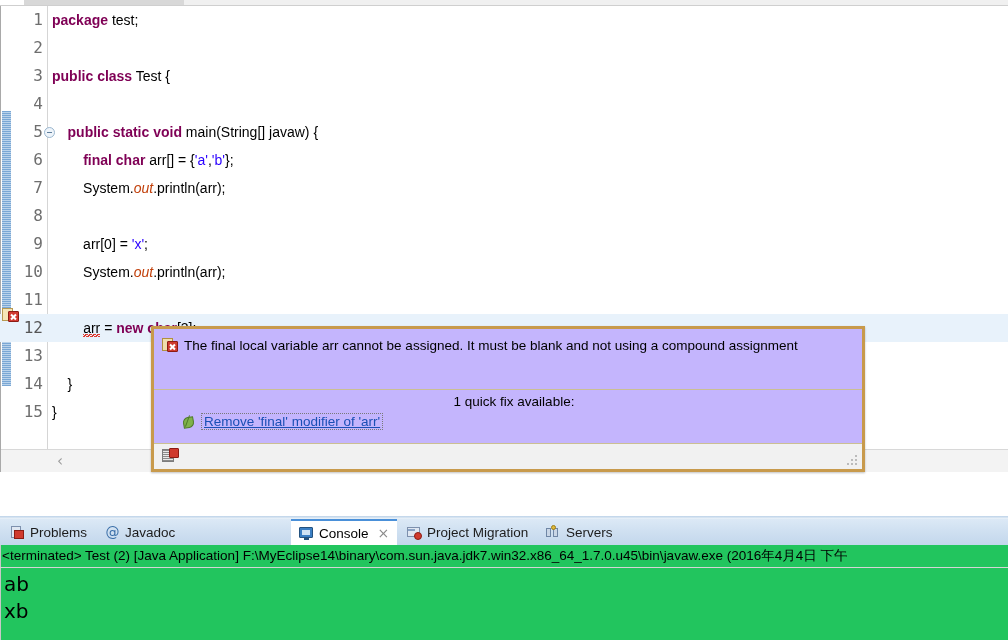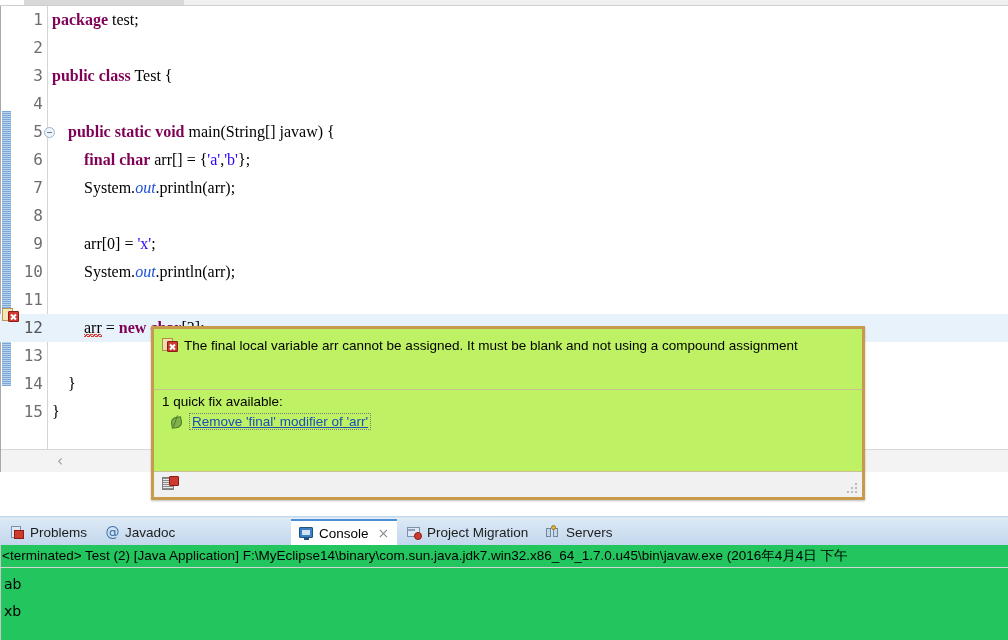--- a/index.html
+++ b/index.html
@@ -35,21 +35,21 @@
 
   .lines{position:absolute;left:0;top:0;width:1008px;}
   .line{position:relative;height:28px;line-height:28px;white-space:pre;}
   .line .lno{
     position:absolute;left:11px;top:0;width:32px;height:28px;
     text-align:right;color:#6e6e6e;
     font-family:"DejaVu Sans Mono","Liberation Mono",monospace;font-size:16px;
   }
   .line .code{
     position:absolute;left:52px;top:0;height:28px;
-    font-family:Liberation Serif, serif;font-size:16px;color:#000;
+    font-family:Liberation Sans, sans-serif;font-size:14px;color:#000;
   }
   .line.hl{background:#e8f2fb;}
   .line.hl .lno{color:#555;}
 
   
   .fold{
     position:absolute;left:44px;top:9px;width:11px;height:11px;border-radius:50%;
     border:1px solid #9bb7cf;background:#eef4fa;box-sizing:border-box;
   }
   .fold:after{content:"";position:absolute;left:2px;top:4px;width:5px;height:1px;background:#5e7e9c;}
@@ -58,53 +58,53 @@
   .err-marker{position:absolute;left:2px;top:301px;width:18px;height:16px;}
   .err-marker .doc{position:absolute;left:0;top:1px;width:11px;height:13px;background:#f6e6b8;border:1px solid #b89a52;box-sizing:border-box;}
   .err-marker .badge{position:absolute;left:6px;top:4px;width:11px;height:11px;background:#d23a30;border:1px solid #8c1c14;box-sizing:border-box;border-radius:1px;}
   .err-marker .badge:before,.err-marker .badge:after{content:"";position:absolute;left:1px;top:4px;width:7px;height:2px;background:#fff;}
   .err-marker .badge:before{transform:rotate(45deg);}
   .err-marker .badge:after{transform:rotate(-45deg);}
 
   
   .kw{color:#7f0055;font-weight:bold;}
   .str{color:#2a00ff;}
-  .fld{color:#1d4ed8;font-style:italic;}
+  .fld{color:#c2410c;font-style:italic;}
   .pl{color:#000;}
   .squig{
     background-image:repeating-linear-gradient(135deg,#e03a2f 0px,#e03a2f 1px,transparent 1px,transparent 2px);
     background-repeat:repeat-x;background-position:0 100%;background-size:4px 3px;
     padding-bottom:1px;
   }
 
   
   .ed-scroll{position:absolute;left:1px;top:443px;width:1007px;height:23px;background:#f3f3f3;border-top:1px solid #d8d8d8;}
   .ed-scroll .arrow-left{
     position:absolute;left:52px;top:4px;width:14px;height:14px;
     color:#9a9a9a;font-size:15px;line-height:14px;text-align:center;
     font-family:"DejaVu Sans",sans-serif;
   }
 
   
   .tip{
-    position:absolute;left:151px;top:326px;width:714px;height:174px;
-    background:#bef264;border:3px solid #c89a4c;box-sizing:border-box;
+    position:absolute;left:151px;top:326px;width:714px;height:146px;
+    background:#c4b5fd;border:3px solid #c89a4c;box-sizing:border-box;
     box-shadow:0 1px 2px rgba(0,0,0,.25);
   }
   .tip-msg{position:absolute;left:0;top:0;right:0;padding:7px 10px 6px 8px;}
   .tip-msg-row{display:flex;align-items:flex-start;gap:6px;}
   .tip-ico{flex:0 0 auto;position:relative;width:16px;height:15px;margin-top:2px;}
   .tip-ico .doc{position:absolute;left:0;top:0;width:11px;height:13px;background:#f0dfae;border:1px solid #b0903f;box-sizing:border-box;}
   .tip-ico .badge{position:absolute;left:5px;top:3px;width:11px;height:11px;background:#cf3a2e;border:1px solid #8c1c14;box-sizing:border-box;border-radius:1px;}
   .tip-ico .badge:before,.tip-ico .badge:after{content:"";position:absolute;left:1px;top:4px;width:7px;height:2px;background:#fff;}
   .tip-ico .badge:before{transform:rotate(45deg);}
   .tip-ico .badge:after{transform:rotate(-45deg);}
   .tip-msg-text{font-size:13.5px;line-height:19px;color:#000;max-width:666px;}
   .tip-divider{position:absolute;left:0;right:0;height:1px;background:#cbbf93;}
-  .tip-qf{position:absolute;left:0;top:0;right:0;}
+  .tip-qf{position:absolute;left:12px;top:0;right:0;text-align:center;}
   .tip-qf-title{padding:4px 8px 3px 8px;font-size:13.5px;color:#000;}
   .tip-qf-item{display:flex;align-items:center;gap:6px;padding:1px 8px 4px 16px;}
   .qf-ico{flex:0 0 auto;width:13px;height:13px;position:relative;}
   .qf-ico:before{
     content:"";position:absolute;left:1px;top:2px;width:9px;height:9px;
     background:#7fb24a;border:1px solid #4f7a2a;border-radius:50% 0 50% 0;transform:rotate(-10deg);
   }
   .qf-ico:after{content:"";position:absolute;left:5px;top:0px;width:1px;height:12px;background:#4f7a2a;transform:rotate(20deg);}
   .qf-link{
     font-size:13.5px;color:#1a4fb5;text-decoration:underline;
@@ -160,21 +160,21 @@
 
   
   .console{position:absolute;left:0;top:29px;width:1008px;height:139px;background:#22c55e;}
   .console-hdr{
     position:absolute;left:0;top:0;width:1008px;height:22px;line-height:22px;
     font-size:13.5px;color:#000;white-space:nowrap;overflow:hidden;padding-left:2px;box-sizing:border-box;
   }
   .console-hdr-rule{position:absolute;left:0;top:22px;width:1008px;height:1px;background:#d5d5d5;}
   .console-out{
     position:absolute;left:4px;top:26px;width:1000px;
-    font-family:"DejaVu Sans",sans-serif;font-size:14px;line-height:27px;color:#000;
+    font-family:"DejaVu Sans",sans-serif;font-size:20px;line-height:27px;color:#000;
   }
   .console-left-border{position:absolute;left:0;top:0;width:1px;height:139px;background:#c8c8c8;}
 </style>
 </head>
 <body>
 
 <div id="app">
 
   <div class="top-sliver">
     <div class="tb-seg"></div>

